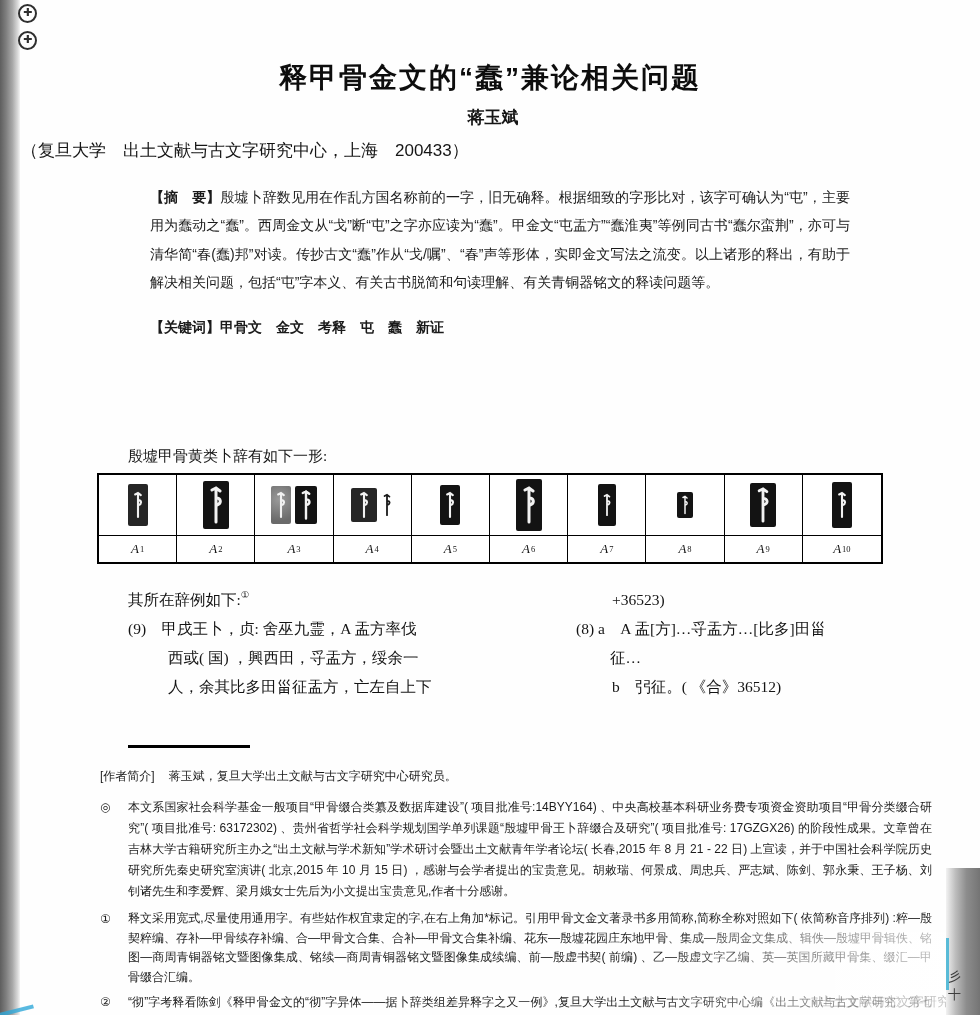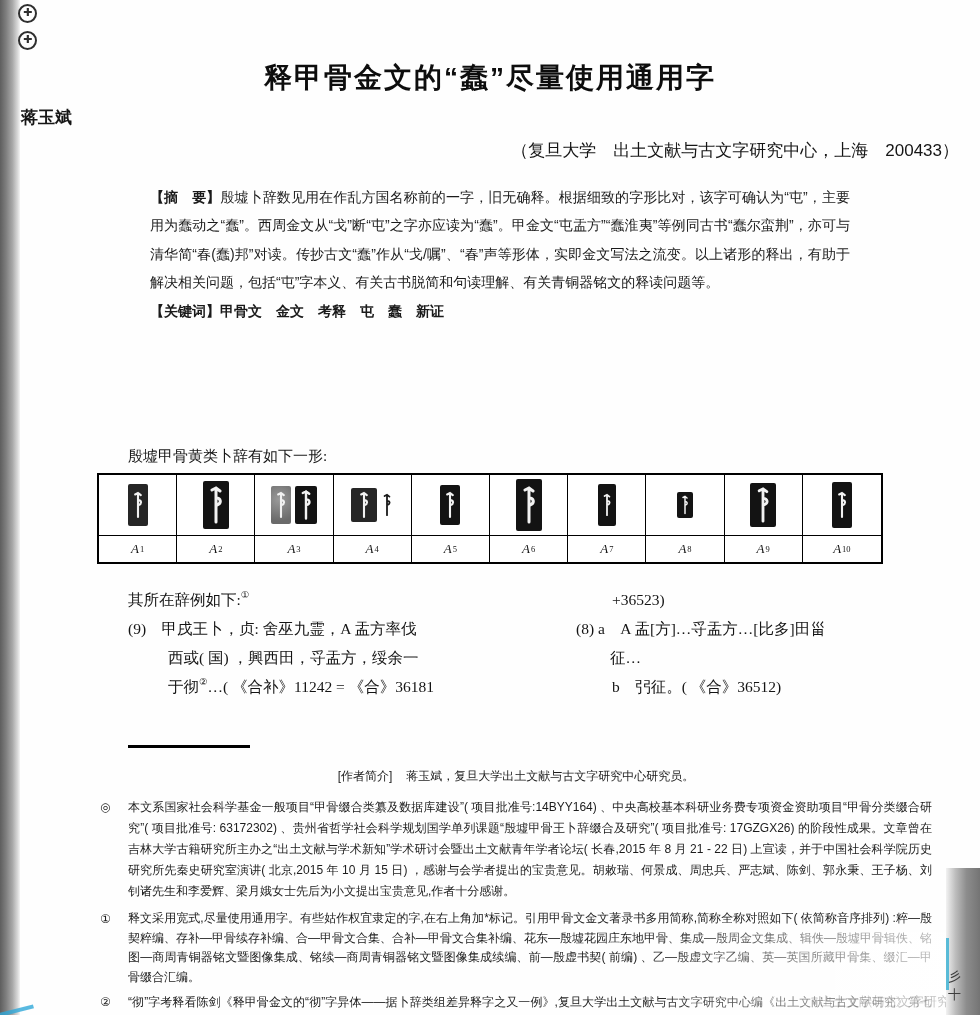--- a/index.html
+++ b/index.html
@@ -18,30 +18,30 @@
   .gutter-right .mark{position:absolute;left:2px;color:#3d3d3d;font-size:13px;
     font-family:"Liberation Sans",sans-serif;}
   .cyan-sliver{position:absolute;left:0;top:70px;width:3px;height:52px;background:#3fb3d4;opacity:.85;}
   .blue-corner{position:absolute;left:-4px;bottom:2px;width:38px;height:4px;background:#2fa8d8;
     transform:rotate(-14deg);opacity:.8;}
 
   
   .title{position:absolute;left:21px;right:21px;top:40px;text-align:center;
     font-family:"Liberation Sans","DejaVu Sans",sans-serif;font-weight:900;
     font-size:28px;letter-spacing:2px;color:#0d0d0d;}
-  .author{position:absolute;left:21px;right:15px;top:106px;text-align:left;
+  .author{position:absolute;left:21px;right:15px;top:106px;text-align:center;
     font-size:17px;font-weight:bold;font-family:"Liberation Sans",sans-serif;}
-  .affiliation{position:absolute;left:21px;right:21px;top:139px;text-align:right;
+  .affiliation{position:absolute;left:21px;right:21px;top:139px;text-align:left;
     font-size:17px;font-family:"Liberation Sans",sans-serif;}
 
   
   .abstract{position:absolute;left:150px;top:183px;width:700px;font-size:14px;line-height:28.4px;
     text-align:justify;font-family:"Liberation Sans","DejaVu Sans",sans-serif;color:#1a1a1a;}
   .abstract .lbl{font-weight:bold;}
-  .keywords{margin-top:0;font-weight:bold;}
+  .keywords{margin-top:16px;font-weight:bold;}
 
   .section-heading{position:absolute;left:155px;top:401px;font-size:17.5px;font-weight:bold;
     font-family:"Liberation Sans",sans-serif;letter-spacing:1px;}
   .intro{position:absolute;left:128px;top:447px;font-size:15px;
     font-family:Liberation Serif, serif;}
 
   
   .glyph-table{position:absolute;left:97px;top:473px;width:782px;border:2px solid #000;
     display:grid;grid-template-columns:repeat(10,1fr);background:#fff;}
   .g-cell{border-right:1px solid #000;border-bottom:1px solid #000;height:60px;
@@ -63,21 +63,21 @@
   .cit-line{white-space:nowrap;}
   .cit-line.l1{padding-left:40px;}
   .cit-line.r1{padding-left:36px;}
   .cit-line.r2{padding-left:34px;}
   sup.fn{font-size:9.5px;vertical-align:7px;line-height:0;}
 
   
   .divider{position:absolute;left:128px;top:745px;width:122px;height:3px;background:#000;}
   .fn-area{position:absolute;left:100px;top:766px;width:832px;
     font-family:"Liberation Sans","DejaVu Sans",sans-serif;font-size:12px;line-height:21px;color:#1c1c1c;}
-  .author-note{margin-bottom:10px;white-space:nowrap;text-align:center;}
+  .author-note{margin-bottom:10px;white-space:nowrap;}
   .author-note .lbl{margin-right:14px;}
   .fn-item{display:flex;margin-bottom:7px;}
   .fn-item .marker{flex:0 0 28px;font-size:12px;}
   .fn-item .fn-text{flex:1;text-align:justify;width:802px;}
   .fn-item.n1 .fn-text{line-height:19.6px;}
   .fn-item.n1{margin-bottom:5px;}
   .fn-item.n2 .fn-text{line-height:20px;}
 
   .fade-overlay{position:absolute;left:640px;top:932px;width:306px;height:76px;pointer-events:none;
     background:linear-gradient(90deg,rgba(255,255,255,0) 0%,rgba(255,255,255,.45) 55%,rgba(255,255,255,.7) 100%);}
@@ -87,21 +87,21 @@
 </head>
 <body>
 
 <div class="page">
 
   <div class="gutter-left">
     <span class="reg-mark" style="left:18px;top:4px;">✚</span>
     <span class="reg-mark" style="left:18px;top:31px;">✚</span>
   </div>
 
-  <h1 class="title">释甲骨金文的“蠢”尽量使用通用字</h1>
+  <h1 class="title">释甲骨金文的“蠢”兼论相关问题</h1>
   <div class="author">蒋玉斌</div>
   <div class="affiliation">（复旦大学　出土文献与古文字研究中心，上海　200433）</div>
 
   <div class="abstract">
     <div><span class="lbl">【摘　要】</span><span>殷墟卜辞数见用在作乱方国名称前的一字，旧无确释。根据细致的字形比对，该字可确认为“屯”，主要用为蠢动之“蠢”。西周金文从“戈”断“屯”之字亦应读为“蠢”。甲金文“屯盂方”“蠢淮夷”等例同古书“蠢尔蛮荆”，亦可与清华简“春(蠢)邦”对读。传抄古文“蠢”作从“戈/嘱”、“春”声等形体，实即金文写法之流变。以上诸形的释出，有助于解决相关问题，包括“屯”字本义、有关古书脱简和句读理解、有关青铜器铭文的释读问题等。</span></div>
     <div class="keywords"><span class="lbl">【关键词】</span><span>甲骨文　金文　考释　屯　蠢　新证</span></div>
   </div>
 
   <div class="intro">殷墟甲骨黄类卜辞有如下一形:</div>
 
@@ -193,21 +193,21 @@
       <div class="l-cell">A<sub>7</sub></div>
       <div class="l-cell">A<sub>8</sub></div>
       <div class="l-cell">A<sub>9</sub></div>
       <div class="l-cell">A<sub>10</sub></div>
     </div>
 
   <div class="cit-col cit-left" id="cit-left">
       <div class="cit-line l0">其所在辞例如下:<sup class="fn">①</sup></div>
       <div class="cit-line l0">(9)　甲戌王卜，贞: 舍巫九霊，A 盂方率伐</div>
       <div class="cit-line l1">西或( 国) ，興西田，寽盂方，绥余一</div>
-      <div class="cit-line l1">于彻<sup class="fn">②</sup>…( 《合补》11242 = 《合》36181</div>
+      <div class="cit-line l1">人，余其比多田甾征盂方，亡左自上下</div>
     </div>
   <div class="cit-col cit-right" id="cit-right">
       <div class="cit-line r1">+36523)</div>
       <div class="cit-line l0">(8) a　A 盂[方]…寽盂方…[比多]田甾</div>
       <div class="cit-line r2">征…</div>
       <div class="cit-line r1">b　弜征。( 《合》36512)</div>
     </div>
 
   <div class="divider"></div>
 

